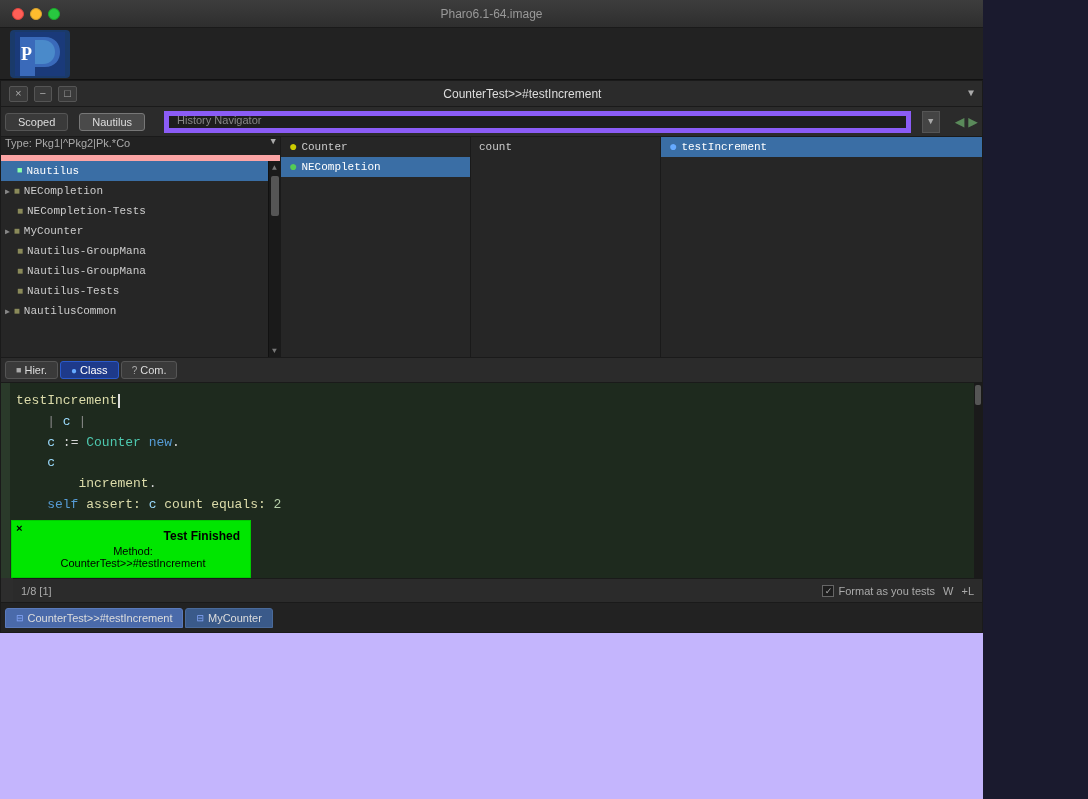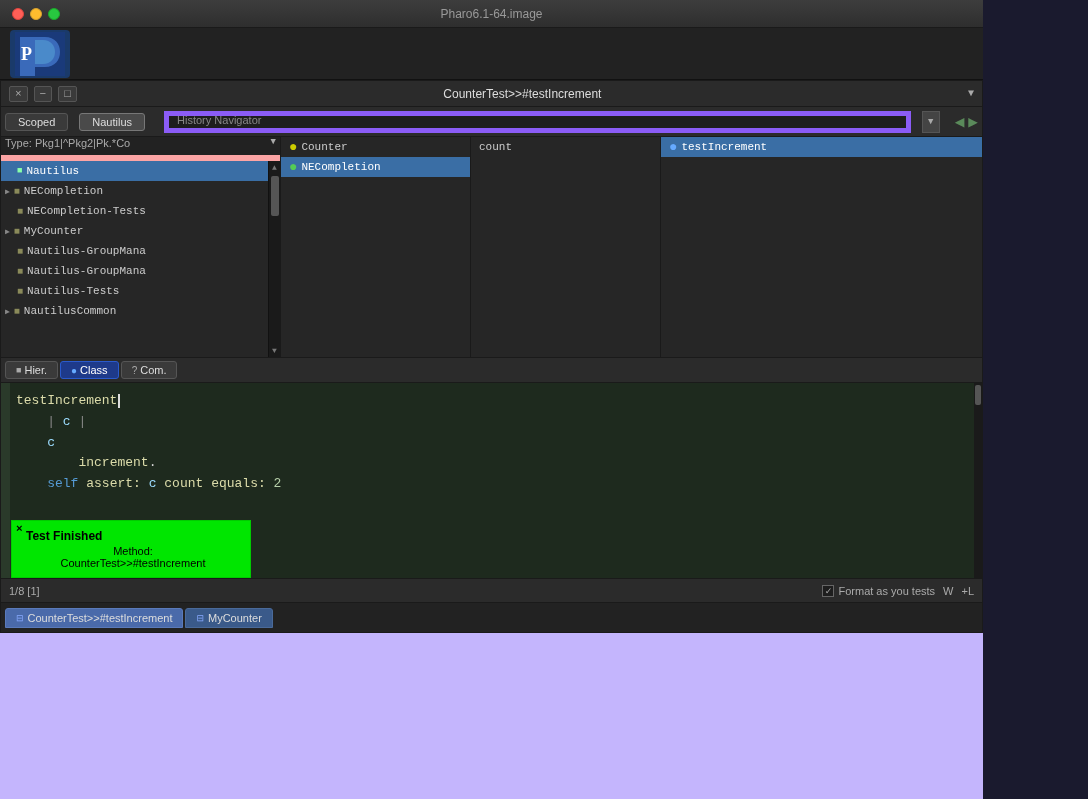--- a/index.html
+++ b/index.html
@@ -165,46 +165,47 @@
       <button style="background:#3a3a3a; border:1px solid #555; color:#ddd; padding:2px 10px; border-radius:3px; cursor:pointer; font-size:11px; font-family:-apple-system,sans-serif; display:flex; align-items:center; gap:3px;">
         <span style="font-size:10px; color:#aaa;">?</span>
         <span>Com.</span>
       </button>
     </div>
 
     <div style="background:#1e2a1e; padding:8px 12px; overflow-y:auto; font-family:'Menlo','Monaco','Courier New',monospace; font-size:13px; color:#d4d4d4; line-height:1.6; height:195px; position:relative; border-left:3px solid #2a3a2a;">
       <div style="width:6px; height:100%; position:absolute; left:0; top:0; background:#2a3a2a;"></div>
       <div style="white-space:pre; color:#dcdcaa;">testIncrement<span style="display:inline-block; width:2px; height:14px; background:#ddd; vertical-align:text-bottom; margin-left:1px;"></span></div>
       <div style="white-space:pre;">    <span style="color:#888;">|</span> <span style="color:#9cdcfe;">c</span> <span style="color:#888;">|</span></div>
+      <div style="white-space:pre;">    <span style="color:#9cdcfe;">c</span> := <span style="color:#4ec9b0;">Counter</span> <span style="color:#569cd6;">new</span>.</div>
       <div style="white-space:pre;">    <span style="color:#9cdcfe;">c</span></div>
       <div style="white-space:pre;">        <span style="color:#dcdcaa;">increment</span>.</div>
       <div style="white-space:pre;">    <span style="color:#569cd6;">self</span> <span style="color:#dcdcaa;">assert:</span> <span style="color:#9cdcfe;">c</span> <span style="color:#dcdcaa;">count</span> <span style="color:#dcdcaa;">equals:</span> <span style="color:#b5cea8;">2</span></div>
 
       <div style="position:absolute; right:0; top:0; width:8px; height:100%; background:#1a1a1a;">
         <div style="width:6px; height:20px; background:#555; border-radius:2px; margin:2px auto;"></div>
       </div>
     </div>
 
-    <div style="height:24px; background:#2b2b2b; border-top:1px solid #1a1a1a; display:flex; align-items:center; padding:0 8px; font-size:11px; color:#aaa; font-family:-apple-system,sans-serif;">
+    <div style="height:24px; background:#2b2b2b; border-top:1px solid #1a1a1a; display:flex; align-items:center; padding:0 8px; font-size:11px; color:#aaa; font-family:-apple-system,sans-serif;margin-left:12px;">
       <div style="flex:1;">1/8 [1]</div>
       <div style="display:flex; align-items:center; gap:8px;">
         <div style="display:flex; align-items:center; gap:4px;">
           <div style="width:12px; height:12px; background:#1e1e1e; border:1px solid #666; display:flex; align-items:center; justify-content:center;">
             <span style="color:#aaa; font-size:9px;">✓</span>
           </div>
           <span>Format as you tests</span>
         </div>
         <span style="cursor:pointer;">W</span>
         <span style="cursor:pointer;">+L</span>
       </div>
     </div>
 
     <div style="background:#00e600; width:240px; border:1px solid #00cc00; padding:8px 10px 8px 14px; position:absolute; bottom:54px; left:10px; z-index:100;">
       <span style="position:absolute; top:2px; left:4px; color:#000; font-size:11px; cursor:pointer; font-weight:bold;">×</span>
-      <div style="color:#000; font-weight:bold; font-size:12px; text-align:left; font-family:-apple-system,sans-serif;">Test Finished</div>
+      <div style="color:#000; font-weight:bold; font-size:12px; text-align:right; font-family:-apple-system,sans-serif;">Test Finished</div>
       <div style="color:#000; font-size:11px; text-align:center; font-family:-apple-system,sans-serif; margin-top:2px;">Method:</div>
       <div style="color:#000; font-size:11px; text-align:center; font-family:-apple-system,sans-serif;">CounterTest&gt;&gt;#testIncrement</div>
     </div>
 
     <div style="height:30px; background:#222; display:flex; align-items:center; padding:0 4px; gap:2px; border-top:1px solid #1a1a1a;">
       <div style="background:#3a5a8a; color:#ddd; padding:3px 10px; font-size:11px; font-family:-apple-system,sans-serif; cursor:pointer; border:1px solid #5a7aba; border-radius:3px 3px 0 0; display:flex; align-items:center; gap:4px; background:#4a6aaa;">
         <span style="font-size:9px; color:#8af;">⊟</span>
         <span>CounterTest&gt;&gt;#testIncrement</span>
       </div>
       <div style="background:#3a5a8a; color:#ddd; padding:3px 10px; font-size:11px; font-family:-apple-system,sans-serif; cursor:pointer; border:1px solid #4a6a9a; border-radius:3px 3px 0 0; display:flex; align-items:center; gap:4px;">

